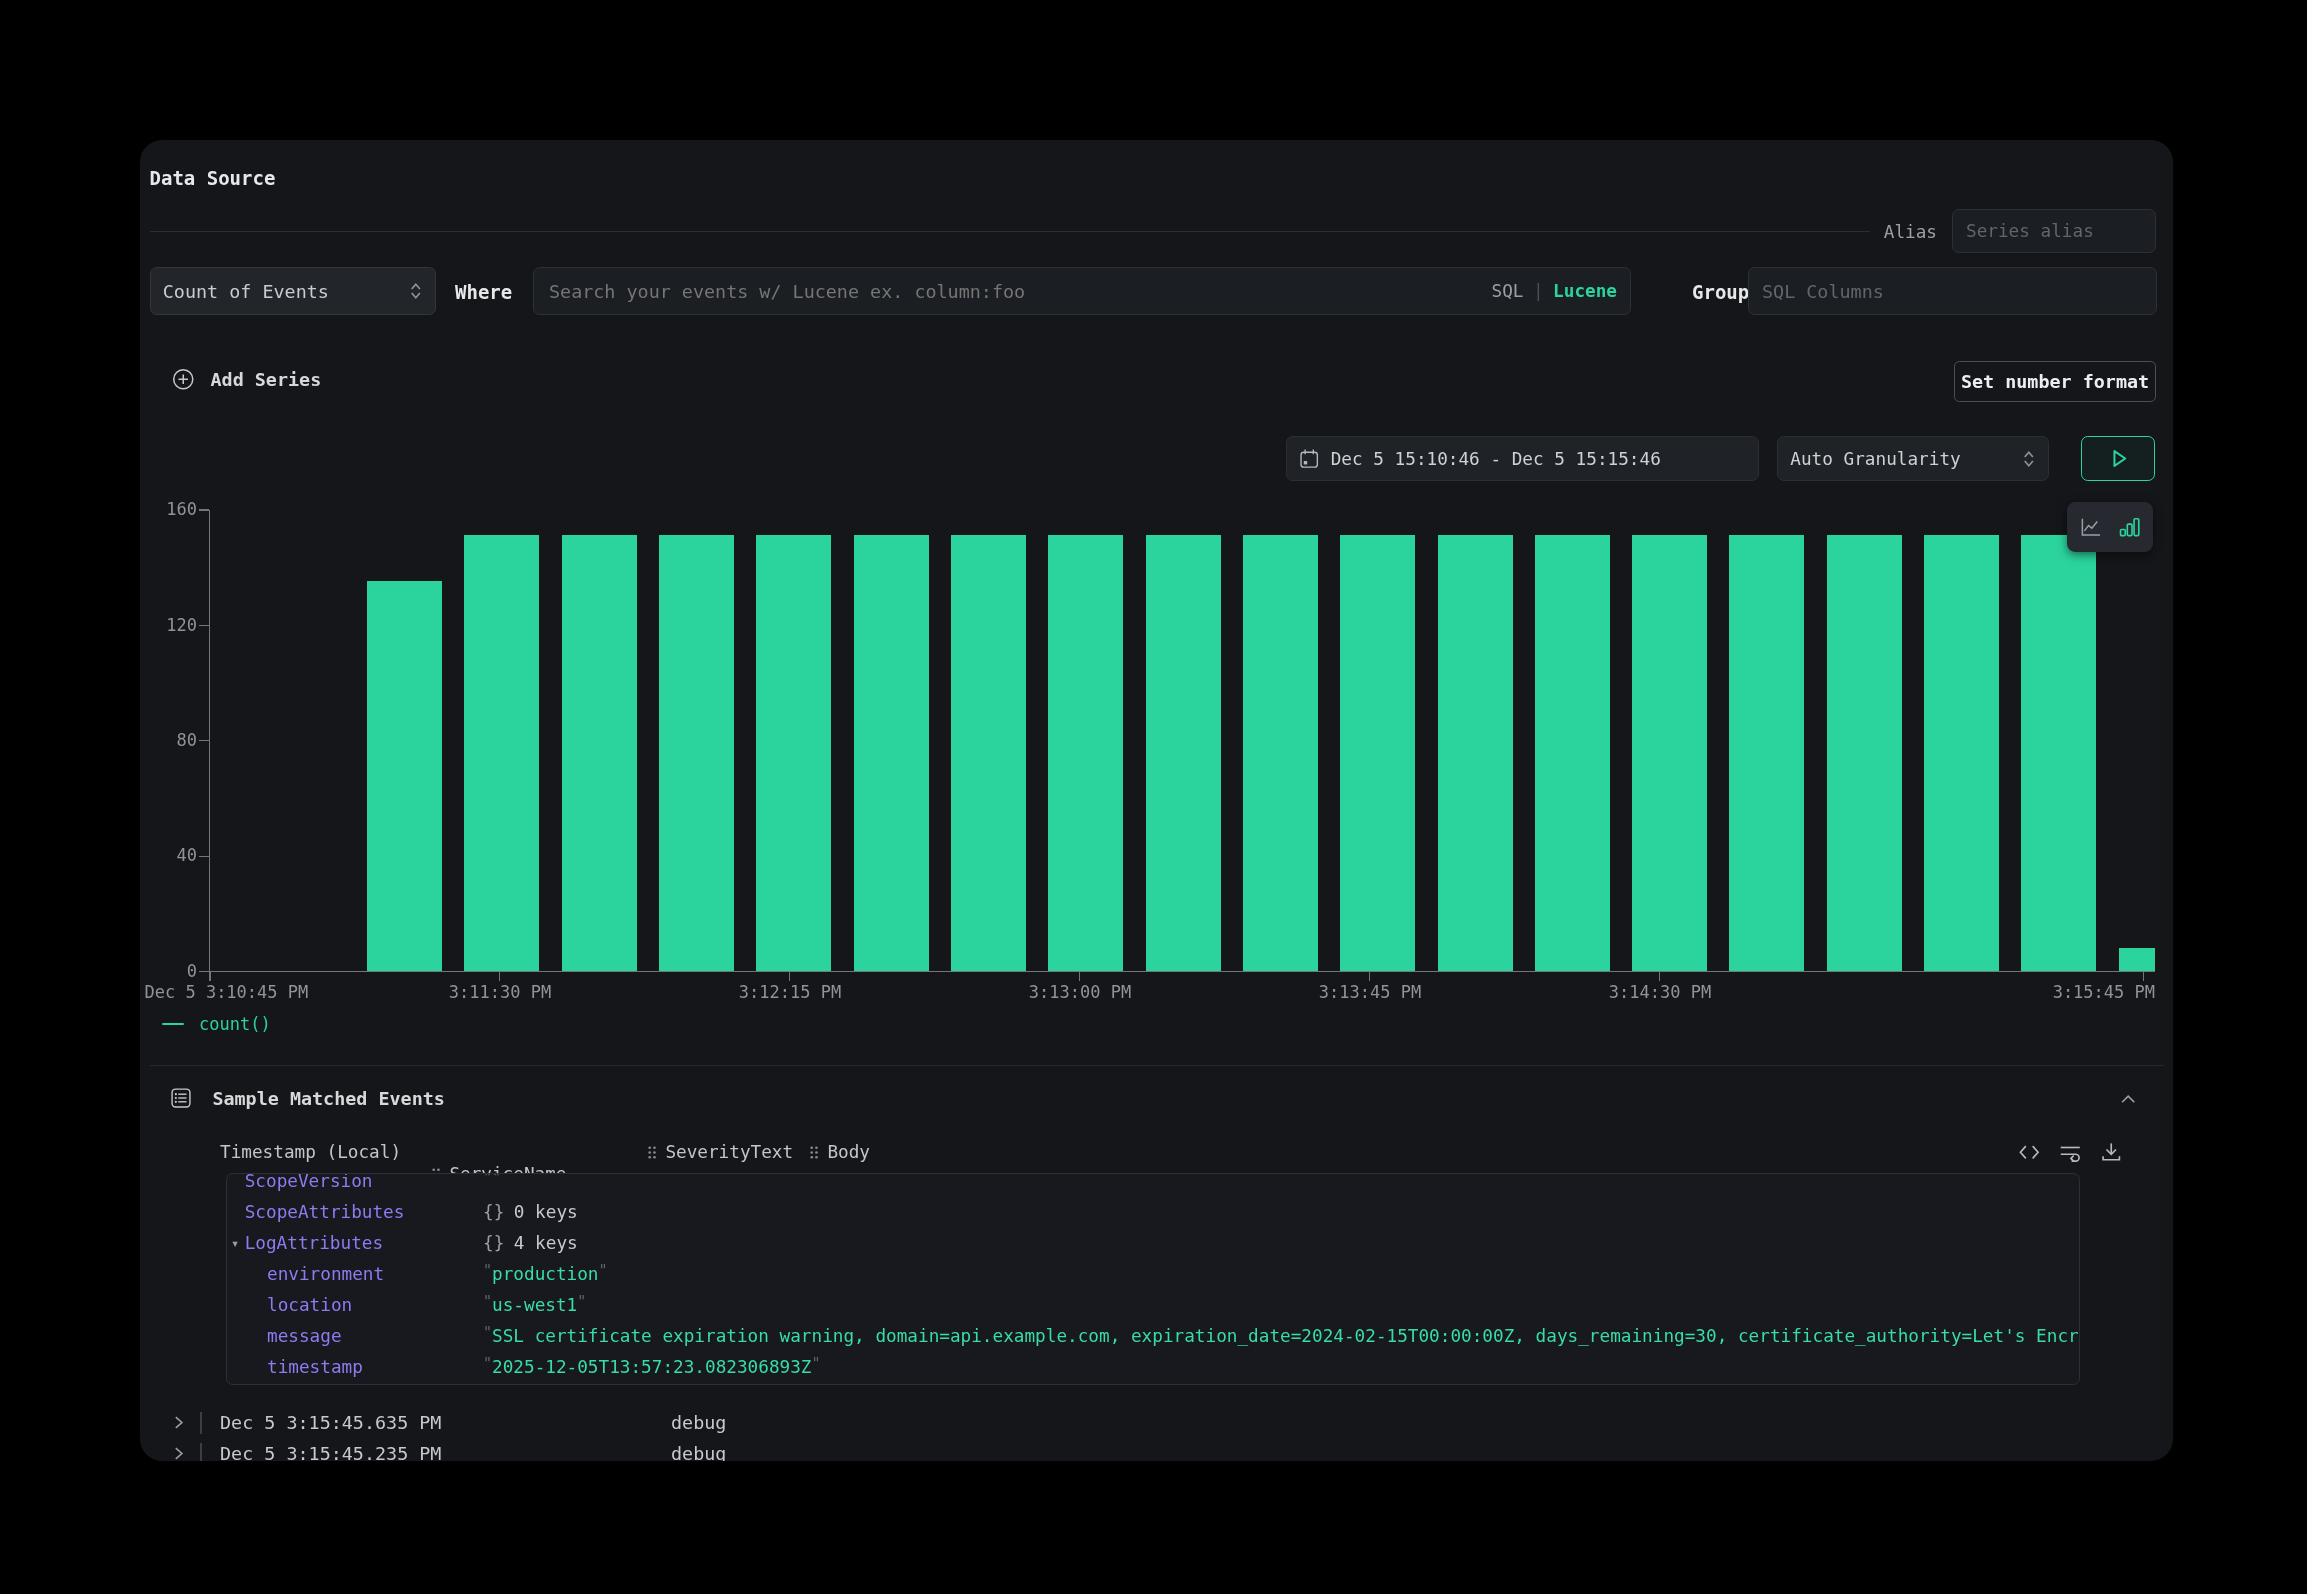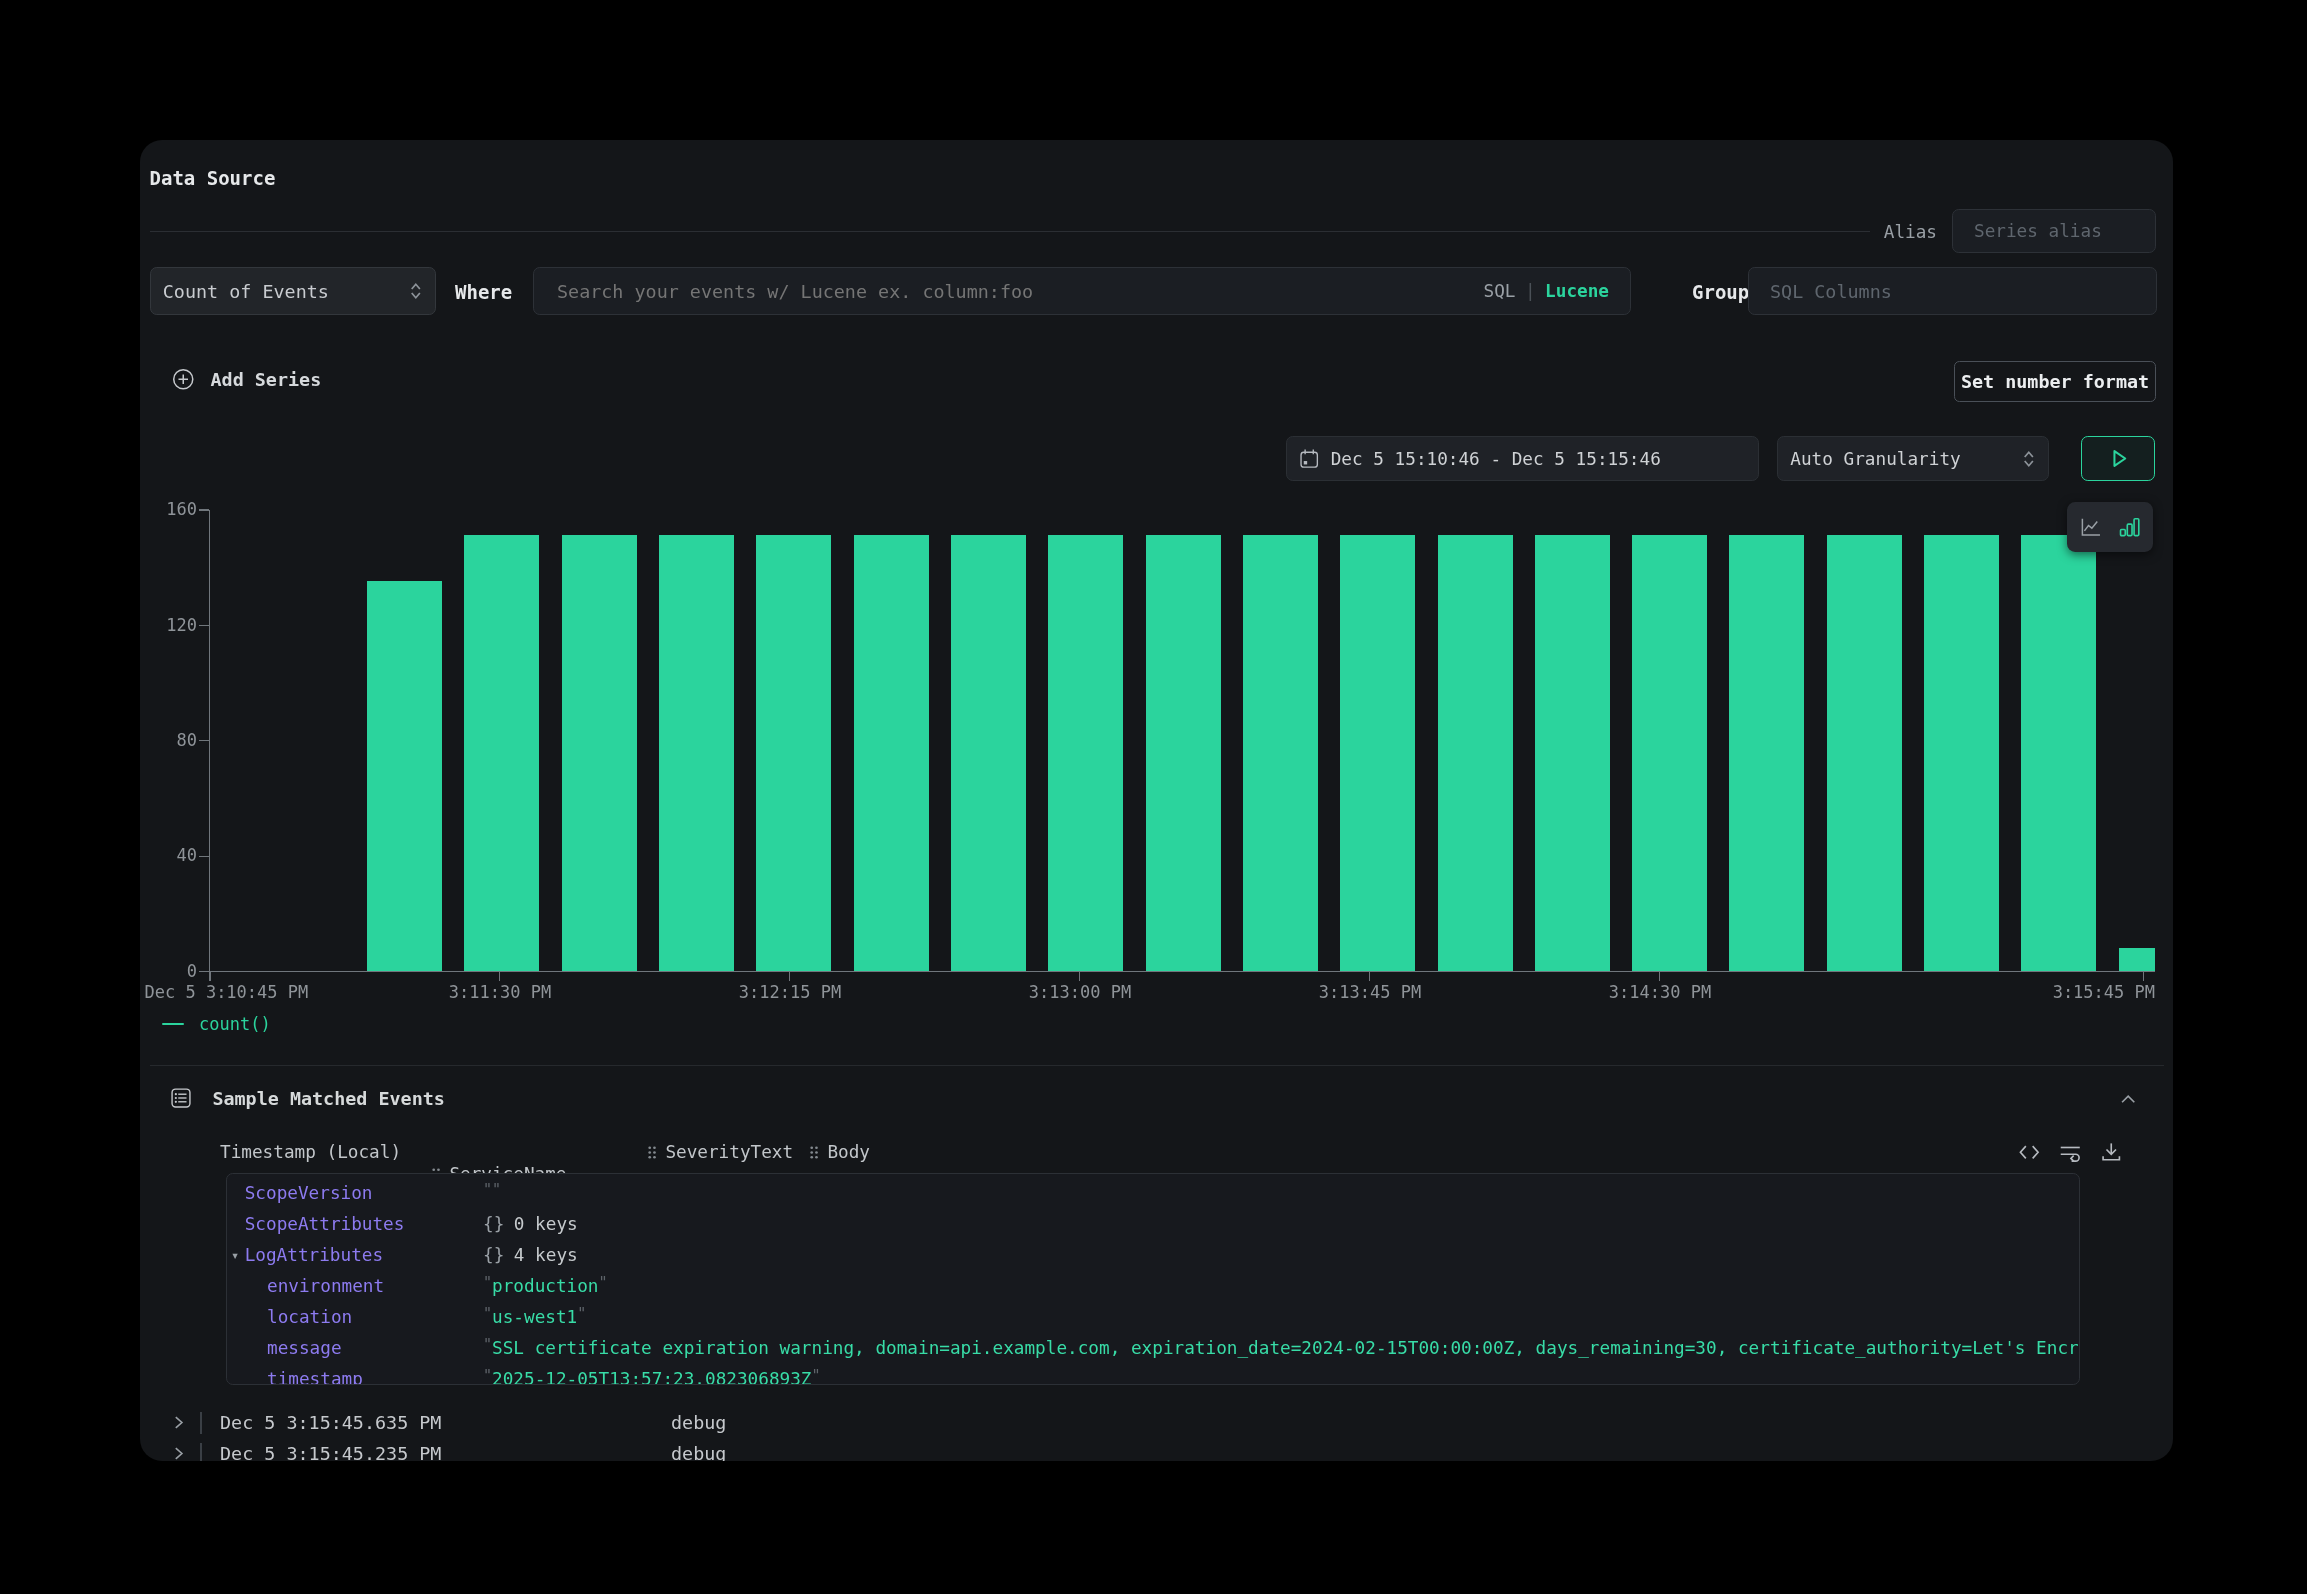--- a/index.html
+++ b/index.html
@@ -3,21 +3,21 @@
 <meta charset="utf-8">
 <style>
   html,body{margin:0;padding:0;background:#000;}
   *{box-sizing:border-box;font-family:"DejaVu Sans Mono","Liberation Mono",monospace;}
   .stage{position:relative;width:2307px;height:1595px;background:#000;overflow:hidden;}
   .panel{position:absolute;left:140px;top:140px;width:2033px;height:1321px;background:#141619;border-radius:22px;overflow:hidden;}
   .abs{position:absolute;}
   .lbl{color:#e6e8ea;font-size:19px;font-weight:600;white-space:nowrap;}
   .lbl-muted{color:#9aa0a6;font-size:17.7px;font-weight:400;}
   .sel{display:flex;align-items:center;gap:11px;background:#222529;border:0.7px solid #33373c;border-radius:6.8px;padding:0 12.3px;color:#c9ccd0;font-size:18.4px;cursor:pointer;}
-  .inp{background:#1b1e23;border:0.7px solid #2d3137;border-radius:6.8px;color:#d6d9dc;font-size:18.4px;padding:0 21px;outline:none;}
+  .inp{background:#1b1e23;border:0.7px solid #2d3137;border-radius:6.8px;color:#d6d9dc;font-size:18.4px;padding:0 13px;outline:none;}
   .inp::placeholder{color:#5f666e;}
   .green{color:#2bd49d;}
   .divline{position:absolute;height:1.4px;background:#2b2e33;}
   .btn{display:flex;align-items:center;justify-content:center;background:transparent;border:1.4px solid #4a5058;border-radius:5.4px;color:#eceef0;font-size:18.4px;font-weight:700;cursor:pointer;white-space:nowrap;}
   .box{display:flex;align-items:center;gap:11px;background:#1f2227;border:0.7px solid #2b2f34;border-radius:6.8px;padding:0 12.3px;color:#cfd2d5;font-size:17.7px;white-space:nowrap;}
   
   .plot{position:absolute;left:69px;top:370px;width:1946px;height:462px;border-left:1.4px solid #70767c;border-bottom:1.4px solid #70767c;}
   .bars{position:absolute;left:0;top:0;right:0;bottom:0;overflow:hidden;}
   .bar{position:absolute;bottom:0;width:75px;background:#2bd49d;}
   .ytlabel{position:absolute;width:61px;text-align:right;color:#8f9499;font-size:17px;left:-74px;}
@@ -25,21 +25,21 @@
   .xtmark{position:absolute;width:1.4px;height:9.5px;background:#70767c;top:100%;}
   .xtlabel{position:absolute;top:calc(100% + 11px);color:#8f9499;font-size:17px;white-space:nowrap;transform:translateX(-50%);}
   .xtlabel.start{transform:translateX(-40%);}
   .xtlabel.end{transform:none;right:0;left:auto !important;}
   .legend{position:absolute;left:22px;top:874px;display:flex;align-items:center;gap:15px;}
   .legend-dash{width:22px;height:2.7px;border-radius:1.4px;background:#2bd49d;}
   .legend-txt{color:#2bd49d;font-size:17px;}
   
   .sme-title{color:#d6d9da;font-size:18.4px;font-weight:600;}
   .colhead{position:absolute;display:flex;align-items:center;gap:8.2px;color:#c2c6ca;font-size:17.7px;white-space:nowrap;}
-  .detailbox{position:absolute;left:86px;top:1033px;width:1854px;height:212px;background:#17191e;border:0.7px solid #2c3036;border-radius:6.8px;overflow:hidden;padding-top:12px;}
+  .detailbox{position:absolute;left:86px;top:1033px;width:1854px;height:212px;background:#17191e;border:0.7px solid #2c3036;border-radius:6.8px;overflow:hidden;padding-top:0;}
   .drow{position:relative;height:31px;display:flex;align-items:center;font-size:17.7px;white-space:nowrap;}
   .dkey{color:#8d7bf0;}
   .dcaret{color:#9aa0a6;font-size:13.6px;margin-right:5.4px;}
   .dval{position:absolute;left:256px;display:flex;align-items:center;white-space:nowrap;}
   .quote{color:#5e646a;font-size:15px;transform:translateY(-2.7px);}
   .vgreen{color:#38dca7;}
   .badge{color:#9aa0a6;margin-right:9.5px;}
   .keysn{color:#c6cacd;}
   .evrow{position:absolute;left:0;width:100%;height:29px;display:flex;align-items:center;cursor:pointer;}
   .evts{position:absolute;left:80px;color:#c6c9cd;font-size:18.4px;white-space:nowrap;}

